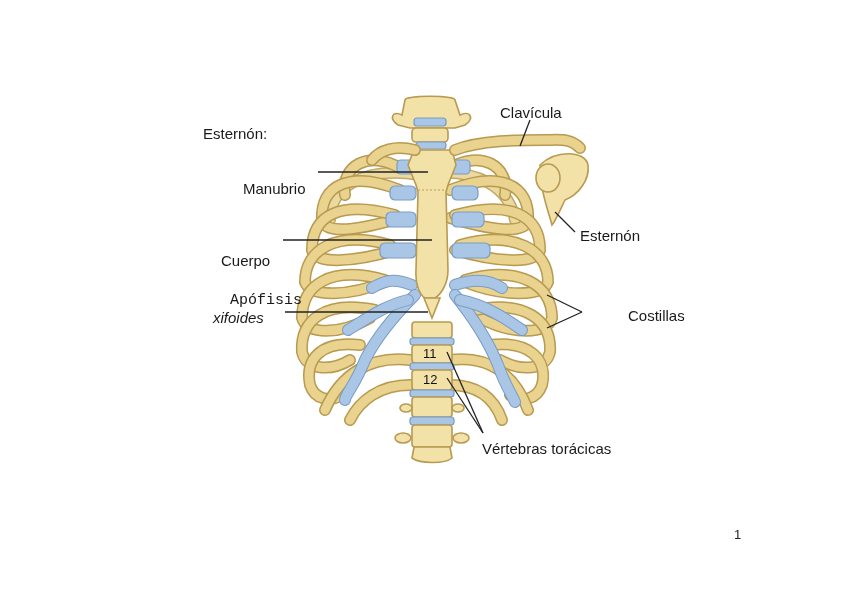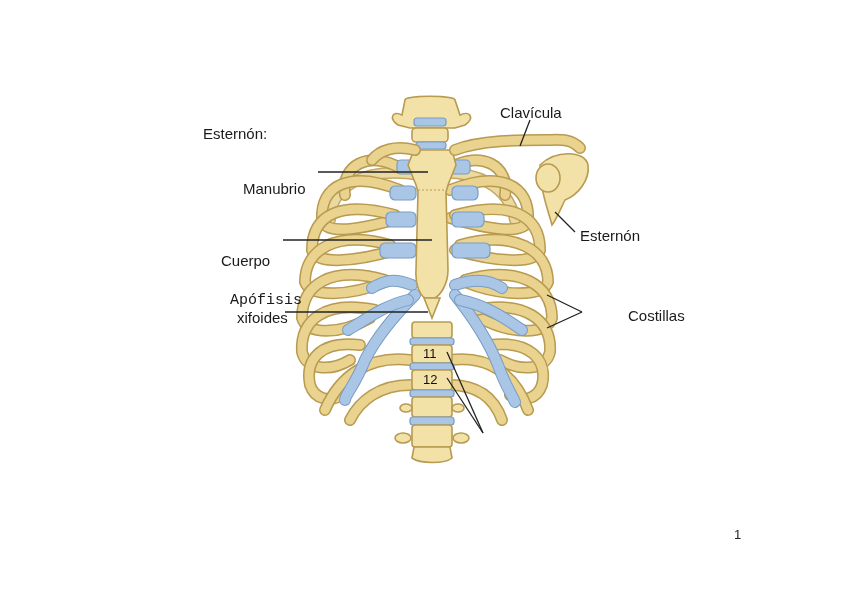--- a/index.html
+++ b/index.html
@@ -155,19 +155,20 @@
     </g>
 
     <text x="423" y="358" font-family="Liberation Sans, sans-serif" font-size="13" fill="#111">11</text>
     <text x="423" y="384" font-family="Liberation Sans, sans-serif" font-size="13" fill="#111">12</text>
   </svg>
 
   <div class="label" style="left:203px; top:125px;">Esternón:</div>
   <div class="label" style="left:243px; top:164px;margin-top:16px;">Manubrio</div>
   <div class="label" style="left:221px; top:232px;margin-top:20px;">Cuerpo</div>
   <div class="label" style="left:230px; top:292px;font-family:Liberation Mono, monospace;">Apófisis</div>
-  <div class="label" style="left:237px; top:309px;">xifoides</div>
+  <div class="label" style="left:213px; top:309px;font-style:italic;">xifoides</div>
   <div class="label" style="left:500px; top:104px;">Clavícula</div>
   <div class="label" style="left:580px; top:227px;">Esternón</div>
   <div class="label" style="left:588px; top:307px;margin-left:40px;">Costillas</div>
+  <div class="label" style="left:482px; top:440px;">Vértebras torácicas</div>
 
   <div class="page-number">1</div>
 </div>
 
 </body></html>

